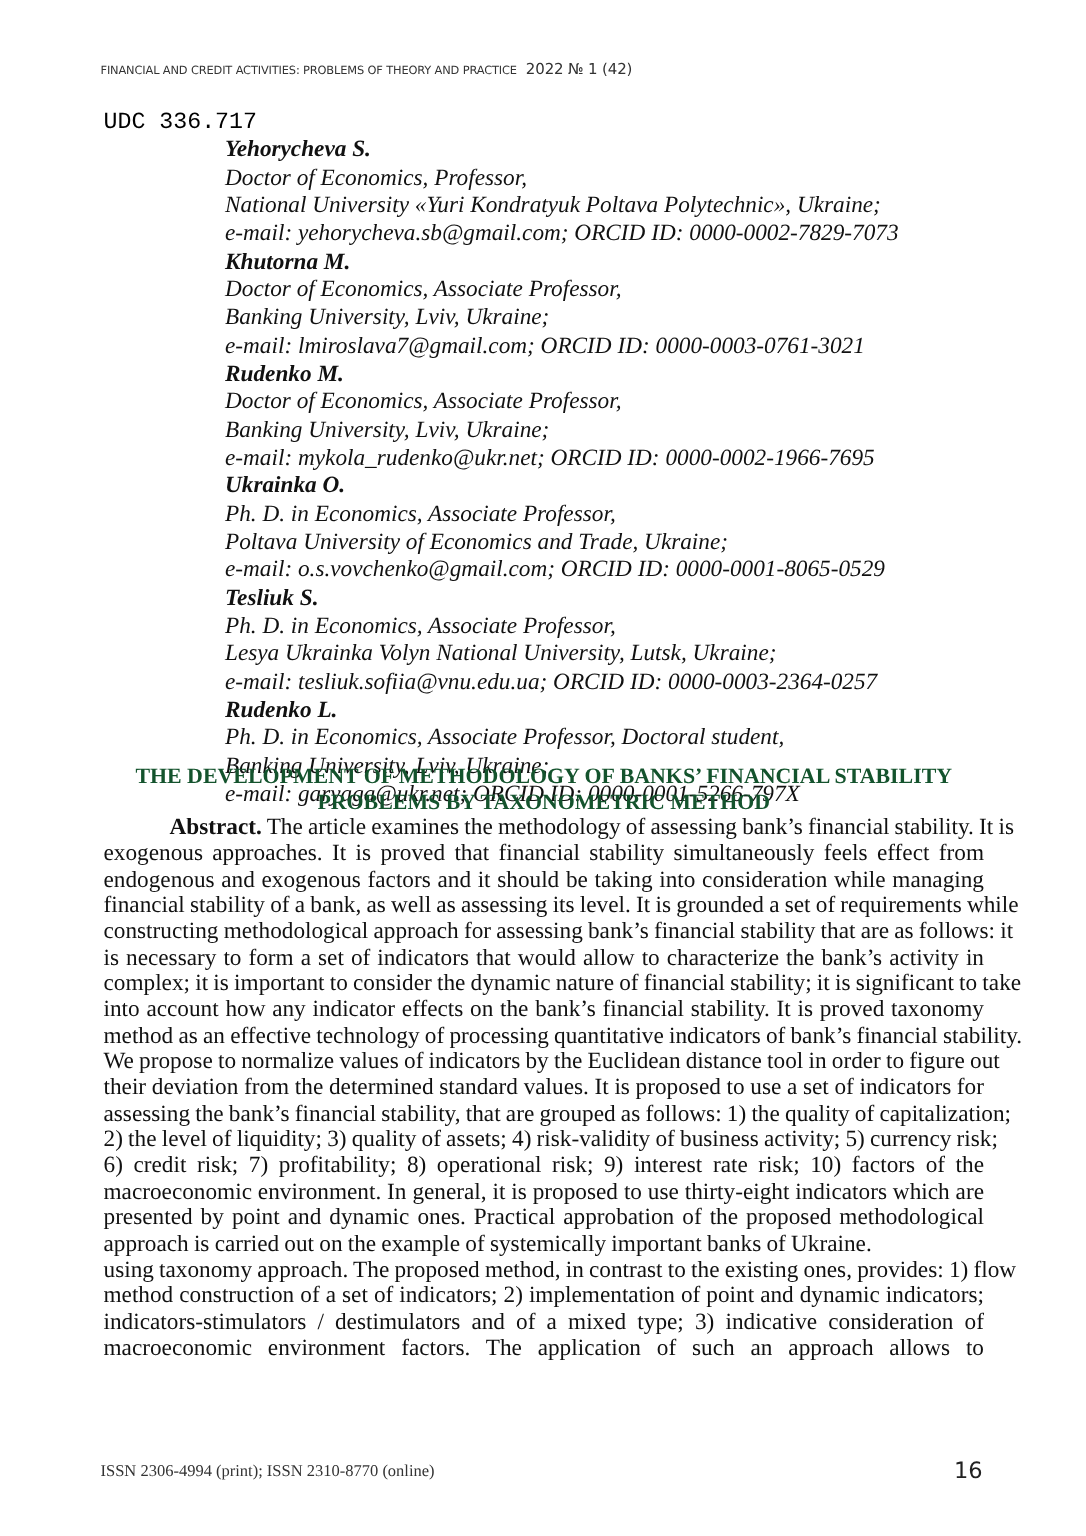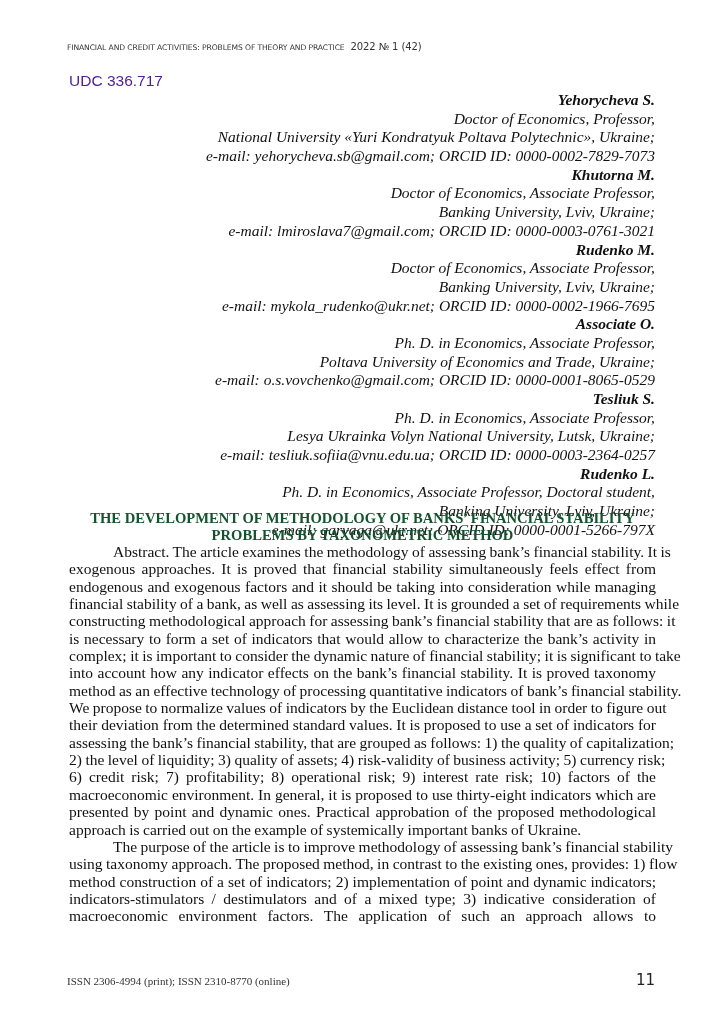--- a/index.html
+++ b/index.html
@@ -8,46 +8,46 @@
 
     .running-head {
       position: absolute; left: 67px; top: 41px;
       font-family: "DejaVu Sans", sans-serif; font-size: 7.6px; letter-spacing: -0.1px;
       color: #333; white-space: nowrap;
     }
     .running-head .issue { font-size: 10px; margin-left: 6px; color: #333; }
 
     .udc {
       position: absolute; left: 69px; top: 72px;
-      font-family: Liberation Sans, sans-serif; font-size: 15.5px; color: #4c1d95; white-space: nowrap;
+      font-family: Liberation Mono, monospace; font-size: 15.5px; color: #000000; white-space: nowrap;
     }
 
     .authors { position: absolute; left: 150px; top: 91px; width: 505px; }
     .a-line {
       font-family: "Liberation Serif", serif; font-style: italic; font-size: 15.5px;
-      line-height: 18.7px; height: 18.7px; text-align: right; white-space: nowrap; color: #111;
+      line-height: 18.7px; height: 18.7px; text-align: left; white-space: nowrap; color: #111;
     }
     .a-line.name { font-weight: bold; }
 
     .title {
       position: absolute; left: 69px; top: 510px; width: 587px;
       font-family: "Liberation Serif", serif; font-weight: bold; font-size: 14.6px;
       line-height: 16.8px; text-align: center; color: #14532d;
     }
     .title div { white-space: nowrap; }
 
     .body { position: absolute; left: 69px; top: 543px; width: 587px; }
     .b-line {
       font-family: "Liberation Serif", serif; font-size: 15.5px; line-height: 17.35px; height: 17.35px;
       text-align: justify; text-align-last: justify; white-space: nowrap; overflow: visible; color: #111;
       word-spacing: -0.4px;
     }
     .b-line.last { text-align-last: left; }
     .b-line.indent { padding-left: 44px; }
-    .b-line .lead { font-weight: normal; }
+    .b-line .lead { font-weight: bold; }
 
     .footer-issn {
       position: absolute; left: 67px; top: 975px;
       font-family: "Liberation Serif", serif; font-size: 11px; color: #333; white-space: nowrap;
     }
     .page-number {
       position: absolute; left: 636px; top: 971px;
       font-family: "DejaVu Sans", sans-serif; font-size: 15px; color: #222;
     }
   </style>
@@ -72,21 +72,21 @@
     <div class="a-line name">Khutorna M.</div>
     <div class="a-line">Doctor of Economics, Associate Professor,</div>
     <div class="a-line">Banking University, Lviv, Ukraine;</div>
     <div class="a-line">e-mail: lmiroslava7@gmail.com; ORCID ID: 0000-0003-0761-3021</div>
 
     <div class="a-line name">Rudenko M.</div>
     <div class="a-line">Doctor of Economics, Associate Professor,</div>
     <div class="a-line">Banking University, Lviv, Ukraine;</div>
     <div class="a-line">e-mail: mykola_rudenko@ukr.net; ORCID ID: 0000-0002-1966-7695</div>
 
-    <div class="a-line name">Associate O.</div>
+    <div class="a-line name">Ukrainka O.</div>
     <div class="a-line">Ph. D. in Economics, Associate Professor,</div>
     <div class="a-line">Poltava University of Economics and Trade, Ukraine;</div>
     <div class="a-line">e-mail: o.s.vovchenko@gmail.com; ORCID ID: 0000-0001-8065-0529</div>
 
     <div class="a-line name">Tesliuk S.</div>
     <div class="a-line">Ph. D. in Economics, Associate Professor,</div>
     <div class="a-line">Lesya Ukrainka Volyn National University, Lutsk, Ukraine;</div>
     <div class="a-line">e-mail: tesliuk.sofiia@vnu.edu.ua; ORCID ID: 0000-0003-2364-0257</div>
 
     <div class="a-line name">Rudenko L.</div>
@@ -112,22 +112,21 @@
     <div class="b-line">method as an effective technology of processing quantitative indicators of bank’s financial stability.</div>
     <div class="b-line">We propose to normalize values of indicators by the Euclidean distance tool in order to figure out</div>
     <div class="b-line">their deviation from the determined standard values. It is proposed to use a set of indicators for</div>
     <div class="b-line">assessing the bank’s financial stability, that are grouped as follows: 1) the quality of capitalization;</div>
     <div class="b-line">2) the level of liquidity; 3) quality of assets; 4) risk-validity of business activity; 5) currency risk;</div>
     <div class="b-line">6) credit risk; 7) profitability; 8) operational risk; 9) interest rate risk; 10) factors of the</div>
     <div class="b-line">macroeconomic environment. In general, it is proposed to use thirty-eight indicators which are</div>
     <div class="b-line">presented by point and dynamic ones. Practical approbation of the proposed methodological</div>
     <div class="b-line last">approach is carried out on the example of systemically important banks of Ukraine.</div>
 
-    <div class="b-line indent">The purpose of the article is to improve methodology of assessing bank’s financial stability</div>
     <div class="b-line">using taxonomy approach. The proposed method, in contrast to the existing ones, provides: 1) flow</div>
     <div class="b-line">method construction of a set of indicators; 2) implementation of point and dynamic indicators;</div>
     <div class="b-line">indicators-stimulators / destimulators and of a mixed type; 3) indicative consideration of</div>
     <div class="b-line">macroeconomic environment factors. The application of such an approach allows to</div>
   </div>
 
   <div class="footer-issn">ISSN 2306-4994 (print); ISSN 2310-8770 (online)</div>
-  <div class="page-number">11</div>
+  <div class="page-number">16</div>
 </div>
 
 </body></html>

